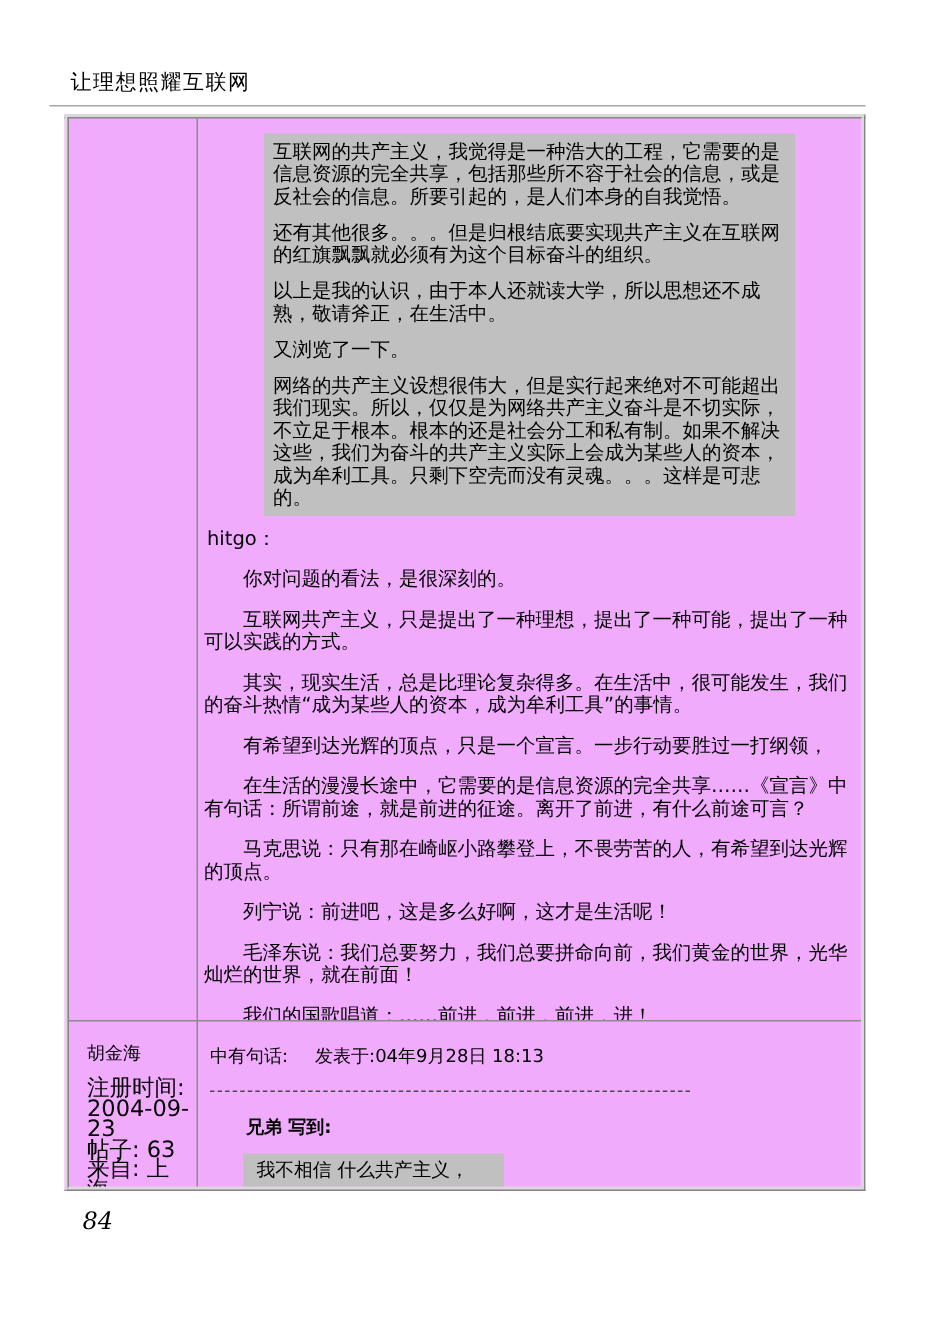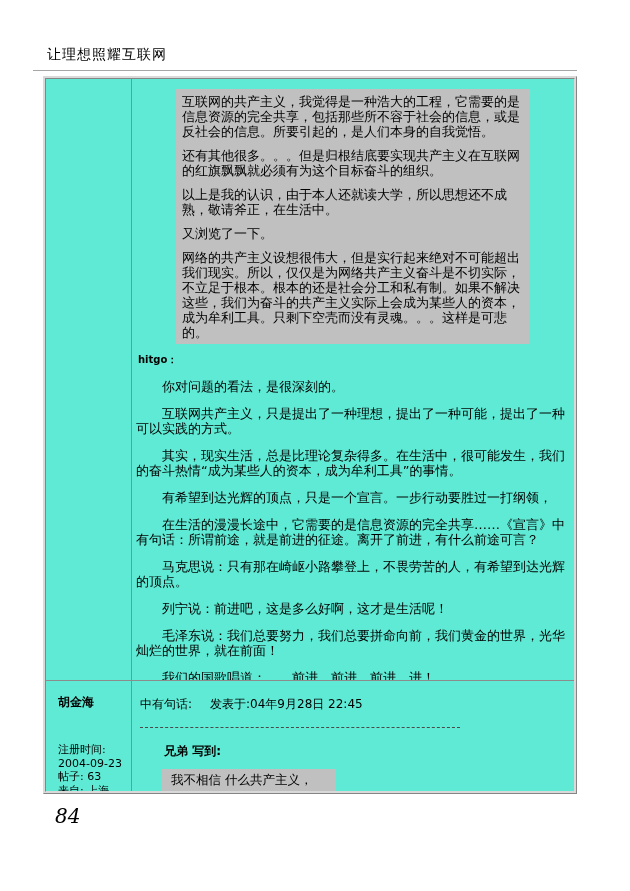--- a/index.html
+++ b/index.html
@@ -7,41 +7,41 @@
     width:630px;height:891px;background:#ffffff;color:#000;
     font-family:"DejaVu Sans",sans-serif;position:relative;overflow:hidden;
   }
   .page{padding:46px 0 0 33px;}
   .running-header{font-size:14px;letter-spacing:1px;margin:0 0 6px 14px;}
   .header-rule{width:544px;height:0;border-top:1px solid #a6a6a6;}
   .post-table{
     margin:5px 0 0 10px;width:534px;height:718px;box-sizing:border-box;
     border:3px ridge #d9d9d9;
     display:grid;grid-template-columns:86px 1fr;grid-template-rows:601px 1fr;
-    background:#5eead4;
+    background:#f0abfc;
   }
   .cell{box-sizing:border-box;overflow:hidden;}
   .cell-left{border-right:1px solid #8c8c8c;}
   .cell-bottom{border-top:1px solid #8c8c8c;}
   .cell-tr{padding:6px 4px 0 4px;font-size:13px;line-height:15px;}
   .quote-block{margin:4px 40px 0 40px;background:#c0c0c0;padding:5px 6px 4px 6px;}
   .quote-block p{margin:0 0 9px 0;}
   .quote-block p:last-child{margin-bottom:0;}
-  .reply-author{margin:8px 0 0 2px;font-size:10px;font-weight:bold;}
+  .reply-author{margin:8px 0 0 2px;font-size:13px;}
   .cell-tr p.body{margin:12px 0 0 0;text-indent:2em;}
   .cell-bl{padding:13px 4px 0 12px;}
-  .author-name{font-weight:bold;font-size:12px;}
-  .author-meta{margin-top:32px;font-size:11px;line-height:13.5px;}
+  .author-name{font-weight:normal;font-size:12px;}
+  .author-meta{margin-top:8px;font-size:15px;line-height:13.5px;}
   .cell-br{padding:15px 8px 0 8px;font-size:12px;}
   .title-line .posted{margin-left:18px;}
   .dashed-rule{margin-top:14px;width:320px;height:0;border-bottom:1px dashed #4a4a4a;}
   .quote-intro{margin:15px 0 0 24px;font-weight:bold;}
   .quote-small{margin:9px 0 0 22px;width:174px;box-sizing:border-box;background:#c0c0c0;
     padding:3px 0 4px 9px;font-size:12.5px;}
-  .page-number{margin:10px 0 0 22px;font-family:"DejaVu Serif",serif;font-style:italic;font-size:20px;}
+  .page-number{margin:10px 0 0 22px;font-family:"DejaVu Serif",serif;font-style:italic;font-size:16px;}
 </style>
 </head>
 <body>
 
 <div class="page">
 
   <div class="running-header">让理想照耀互联网</div>
   <div class="header-rule"></div>
 
   <div class="post-table">
@@ -76,21 +76,21 @@
       <div class="author-meta">
         <div>注册时间:</div>
         <div>2004-09-23</div>
         <div>帖子: 63</div>
         <div>来自: 上海</div>
       </div>
     </div>
 
     <div class="cell cell-bottom cell-br">
       <div class="title-line">
-        <span>中有句话:</span><span class="posted">发表于:04年9月28日 22:45</span>
+        <span>中有句话:</span><span class="posted">发表于:04年9月28日 18:13</span>
       </div>
       <div class="dashed-rule"></div>
       <div class="quote-intro">兄弟 写到:</div>
       <div class="quote-small">我不相信 什么共产主义，</div>
     </div>
 
   </div>
 
   <div class="page-number">84</div>
 

